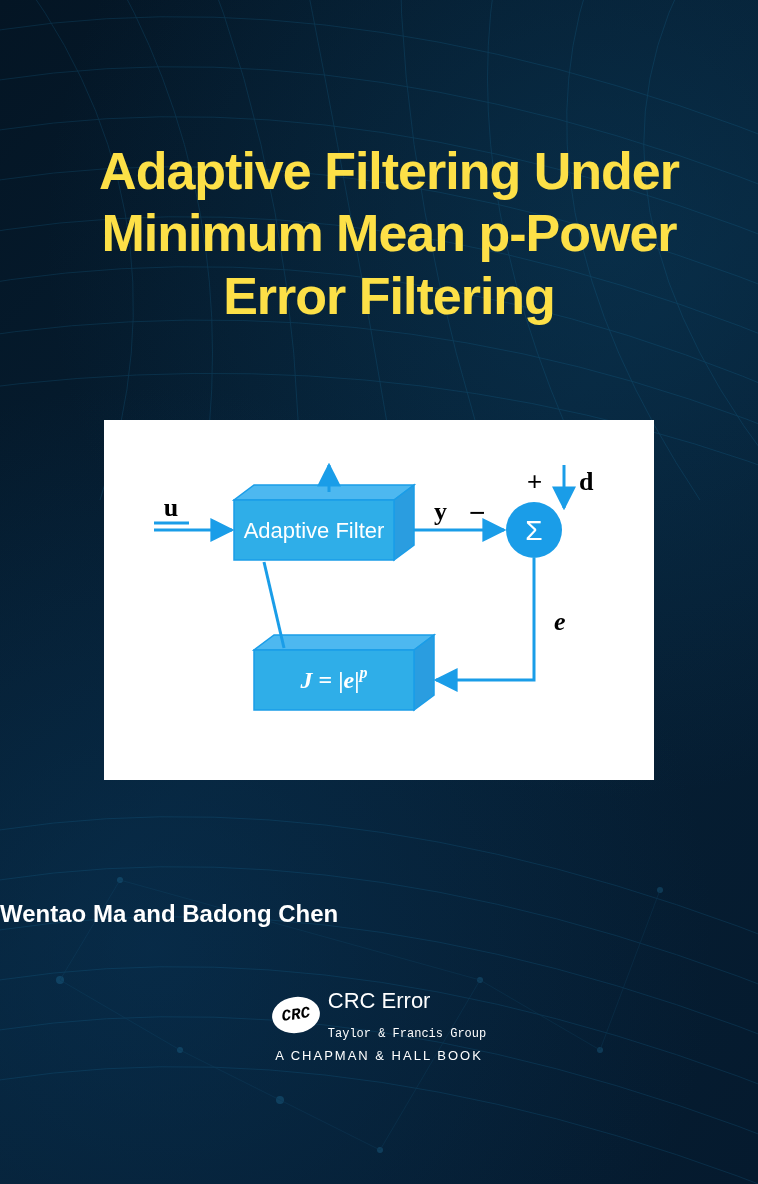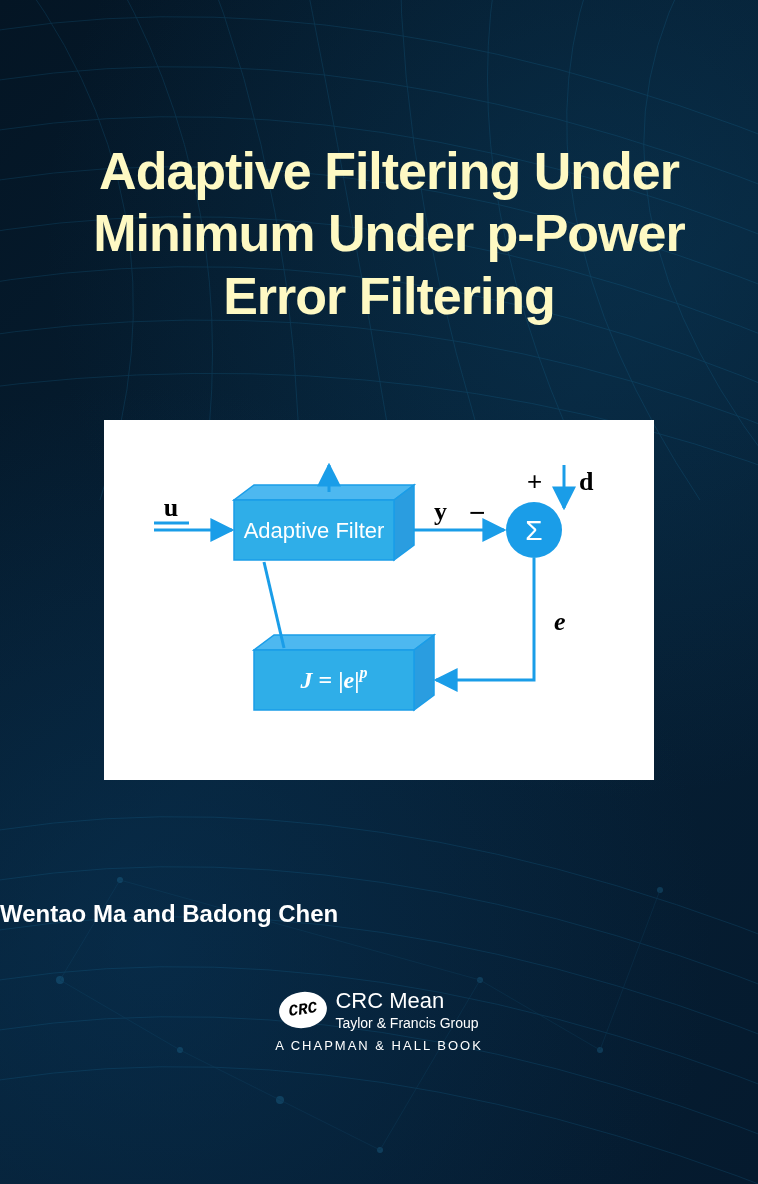--- a/index.html
+++ b/index.html
@@ -23,21 +23,21 @@
       position: absolute;
       top: 0; left: 0; right: 0; bottom: 0;
       opacity: 0.25;
     }
     .title {
       position: absolute;
       top: 140px;
       left: 0;
       right: 0;
       text-align: center;
-      color: #fef9c3;
+      color: #fde047;
       font-weight: 900;
       font-size: 52px;
       line-height: 1.2;
       padding: 0 40px;
       font-family: 'Arial Black', Arial, sans-serif;
       letter-spacing: -1px;
       margin-left: 20px;
     }
     .diagram-container {
       position: absolute;
@@ -94,22 +94,23 @@
       display: flex;
       flex-direction: column;
       color: white;
       line-height: 1;
     }
     .crc-press {
       font-size: 22px;
       font-weight: 500;
     }
     .tf-group {
-      font-size: 14px;
-      margin-top: 4px;
+      font-size: 12px;
+      margin-top: 16px;
+      font-family: Liberation Mono, monospace;
     }
     .chapman {
       color: white;
       font-size: 13px;
       letter-spacing: 2px;
       margin-top: 8px;
       font-weight: 300;
     }
   </style>
 </head>
@@ -158,21 +159,21 @@
     <line x1="280" y1="1100" x2="380" y2="1150"></line>
     <line x1="380" y1="1150" x2="480" y2="980"></line>
     <line x1="480" y1="980" x2="600" y2="1050"></line>
     <line x1="600" y1="1050" x2="660" y2="890"></line>
     <line x1="120" y1="880" x2="480" y2="980"></line>
   </g>
 </svg>
 
 <div class="title">
   <span>Adaptive Filtering Under</span><br>
-  <span>Minimum Under p-Power</span><br>
+  <span>Minimum Mean p-Power</span><br>
   <span>Error Filtering</span>
 </div>
 
 <div class="diagram-container">
   <svg class="diagram-svg" viewBox="0 0 490 280">
     <defs>
       <marker id="arrow" viewBox="0 0 10 10" refX="9" refY="5" markerWidth="8" markerHeight="8" orient="auto">
         <path d="M0,0 L10,5 L0,10 z" fill="#1a9de8"></path>
       </marker>
     </defs>
@@ -216,18 +217,18 @@
     <line x1="150" y1="188" x2="130" y2="102" stroke="#1a9de8" stroke-width="3"></line>
   </svg>
 </div>
 
 <div class="authors">Wentao Ma and Badong Chen</div>
 
 <div class="publisher">
   <div class="crc-logo">
     <div class="crc-ellipse">CRC</div>
     <div class="crc-text">
-      <div class="crc-press">CRC Mean</div>
+      <div class="crc-press">CRC Error</div>
       <div class="tf-group">Taylor &amp; Francis Group</div>
     </div>
   </div>
   <div class="chapman">A CHAPMAN &amp; HALL BOOK</div>
 </div>
 
 </body></html>

